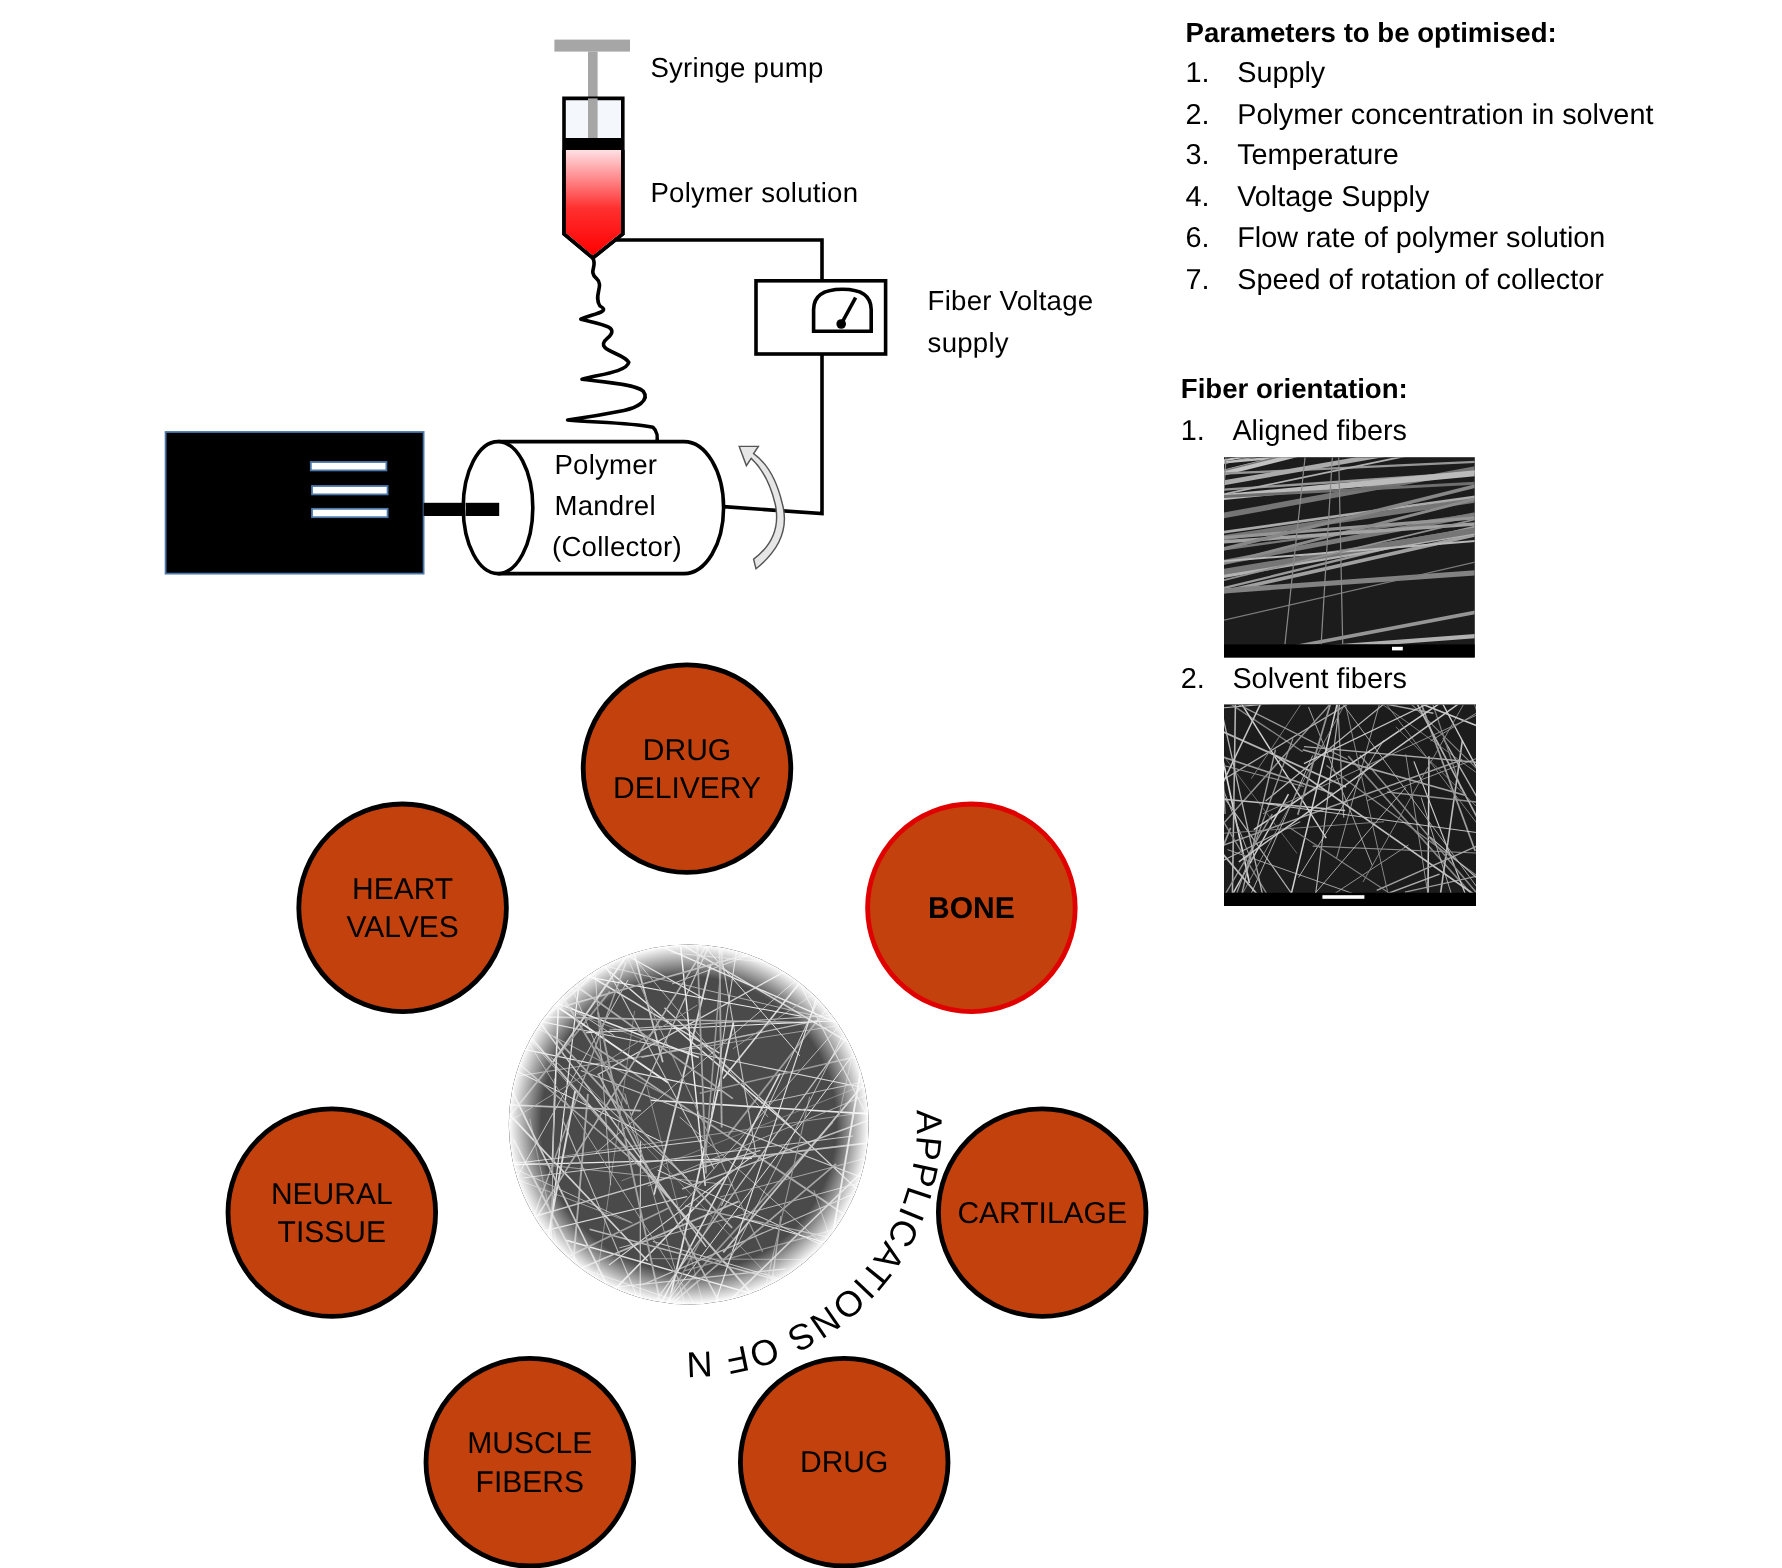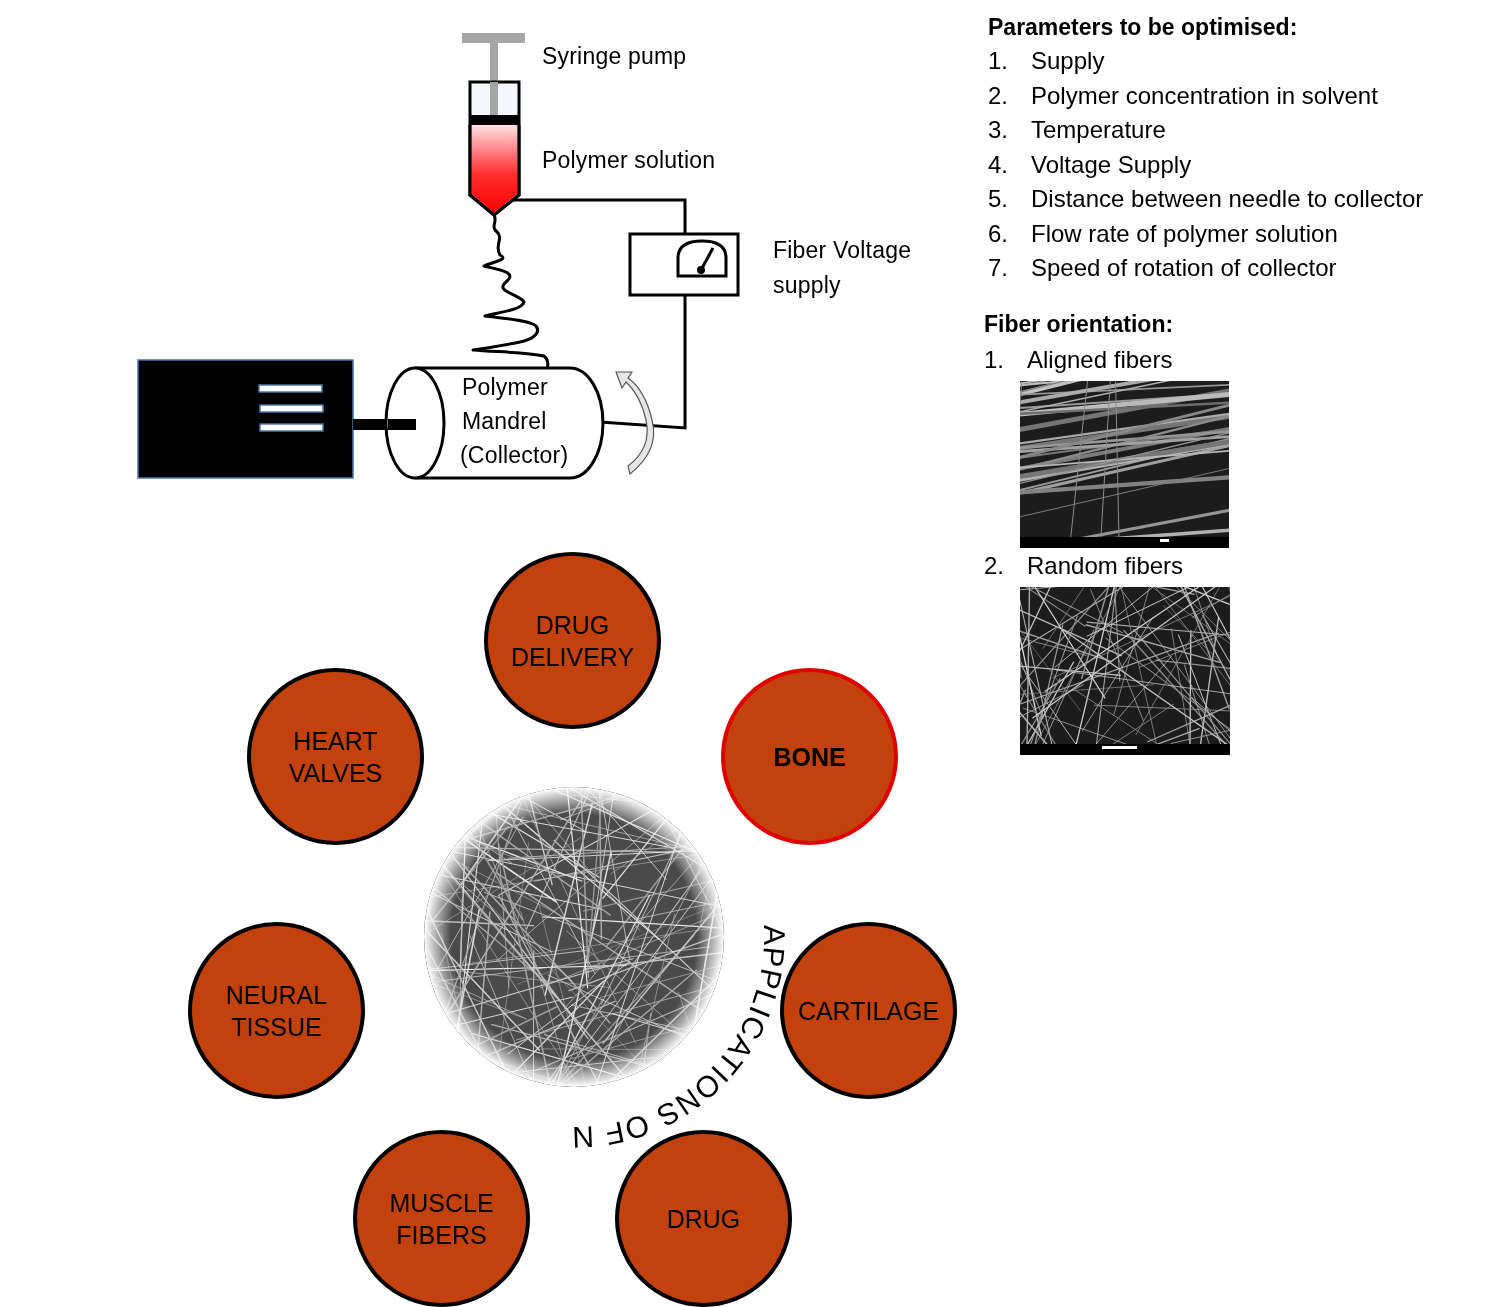--- a/index.html
+++ b/index.html
@@ -88,21 +88,20 @@
 <div class="abs label-bold" style="left:462px;top:408px">Mandrel</div>
 <div class="abs label-bold" style="left:460px;top:442px">(Collector)</div>
 
 <div class="abs" style="left:988px;top:14px">
   <div class="side-title" style="height:30px">Parameters to be optimised:</div>
   <ul class="side-list">
     <li><span class="num">1.</span><span>Supply</span></li>
     <li><span class="num">2.</span><span>Polymer concentration in solvent</span></li>
     <li><span class="num">3.</span><span>Temperature</span></li>
     <li><span class="num">4.</span><span>Voltage Supply</span></li>
-    <li><span class="num">5.</span><span>Distance between needle to collector</span></li>
     <li><span class="num">6.</span><span>Flow rate of polymer solution</span></li>
     <li><span class="num">7.</span><span>Speed of rotation of collector</span></li>
   </ul>
 </div>
 
 <div class="abs side-title" style="left:984px;top:311px">Fiber orientation:</div>
 <div class="abs side-list" style="left:984px;top:343px;height:34px;line-height:34px;white-space:nowrap">
   <span class="num" style="display:inline-block;width:43px">1.</span><span>Aligned fibers</span>
 </div>
 <div class="sem" style="left:1020px;top:381px;width:209px;height:167px">
@@ -143,21 +142,21 @@
       <line x1="-10" y1="104.80109739368999" x2="220" y2="49.118870027434845" stroke="rgb(146,146,146)" stroke-width="1.4361968449931413"></line>
       <line x1="95.60699588477365" y1="0" x2="99.02040466392317" y2="160" stroke="#8a8a8a" stroke-width="1"></line>
       <line x1="1.688957475994513" y1="0" x2="-8.562585733882031" y2="160" stroke="#8a8a8a" stroke-width="1"></line>
       <line x1="90.28120713305898" y1="0" x2="80.72685185185185" y2="160" stroke="#8a8a8a" stroke-width="1"></line>
       <line x1="67.55658436213992" y1="0" x2="50.345507544581615" y2="160" stroke="#8a8a8a" stroke-width="1"></line>
     </svg>
   <div class="bar"></div>
   <div class="scalebar" style="left:140px;width:9px"></div>
 </div>
 <div class="abs side-list" style="left:984px;top:549px;height:34px;line-height:34px;white-space:nowrap">
-  <span class="num" style="display:inline-block;width:43px">2.</span><span>Random fibers</span>
+  <span class="num" style="display:inline-block;width:43px">2.</span><span>Solvent fibers</span>
 </div>
 <div class="sem" style="left:1020px;top:587px;width:210px;height:168px">
   <svg id="sem-random" width="210" height="157">
       <line x1="103.48420606780331" y1="42.9832731339375" x2="219.3340381022927" y2="172.6905951788197" stroke="rgb(136,136,136)" stroke-width="1.3929668209876542"></line>
       <line x1="-72.467312021758" y1="-52.07471122662139" x2="65.56436277621617" y2="39.42553427188888" stroke="rgb(132,132,132)" stroke-width="1.1403510802469135"></line>
       <line x1="105.28128191242682" y1="-71.51072120483404" x2="73.27976061157868" y2="182.39035083446367" stroke="rgb(177,177,177)" stroke-width="0.9794020061728395"></line>
       <line x1="53.73694417756303" y1="74.73021523867706" x2="-41.193391365491706" y2="244.86340616049992" stroke="rgb(211,211,211)" stroke-width="1.210119598765432"></line>
       <line x1="179.57498160261326" y1="141.4387256691187" x2="8.802933349375763" y2="205.38740601812407" stroke="rgb(174,174,174)" stroke-width="1.2325038580246912"></line>
       <line x1="198.64701098739664" y1="30.053781832427717" x2="160.75045128969526" y2="295.8567119947328" stroke="rgb(187,187,187)" stroke-width="1.3465547839506171"></line>
       <line x1="190.7150645323299" y1="-13.605868057943384" x2="-11.779536411616604" y2="3.785909210206759" stroke="rgb(188,188,188)" stroke-width="0.9522723765432098"></line>

